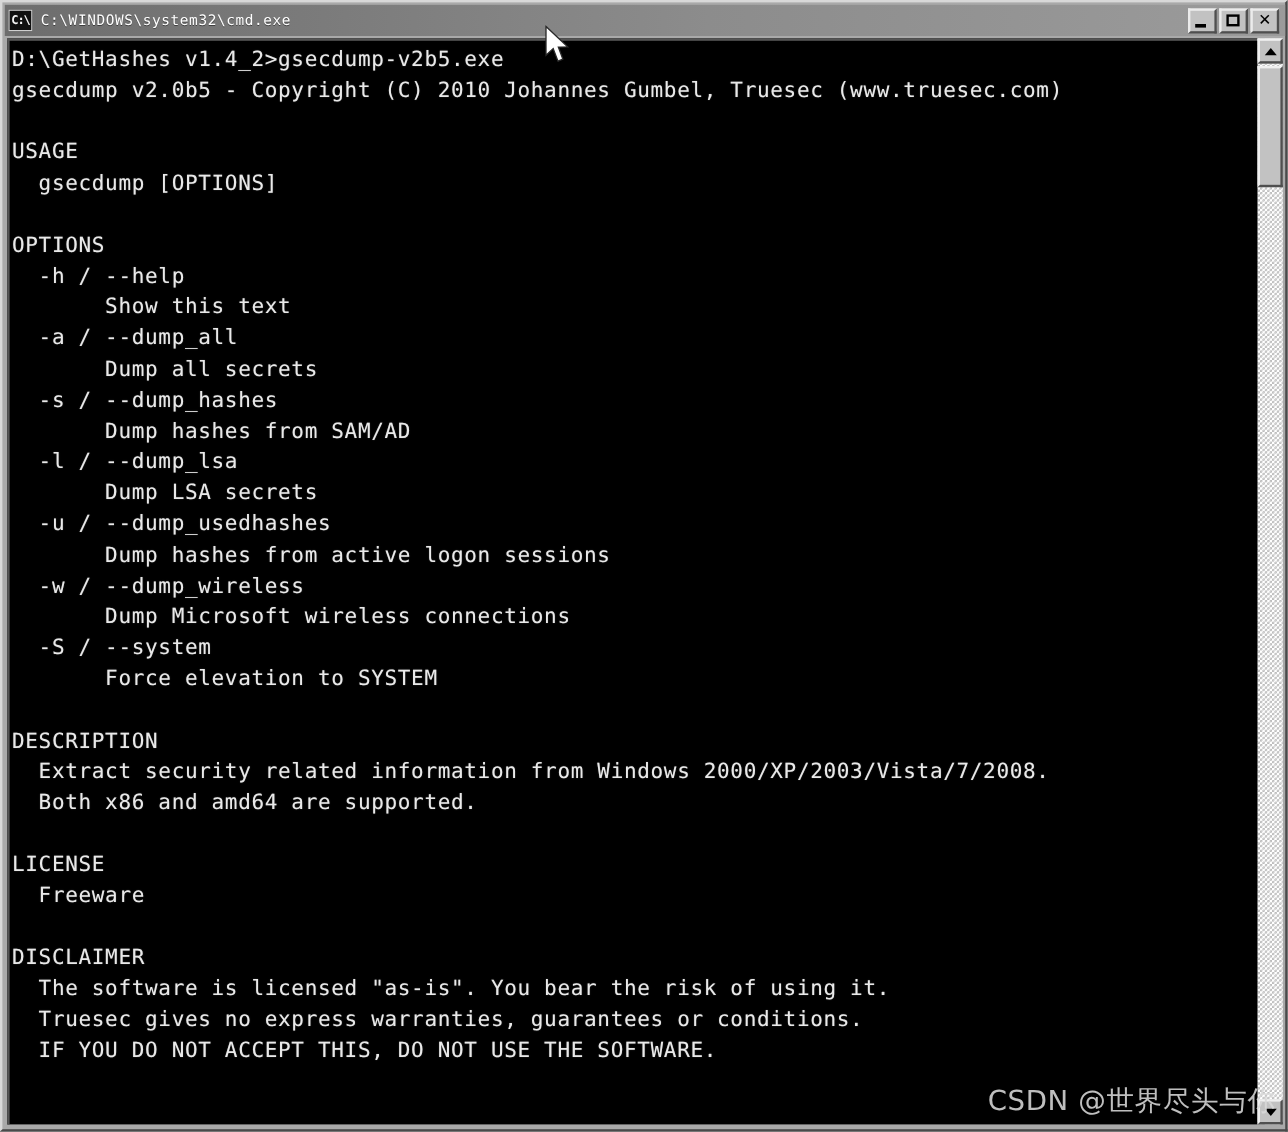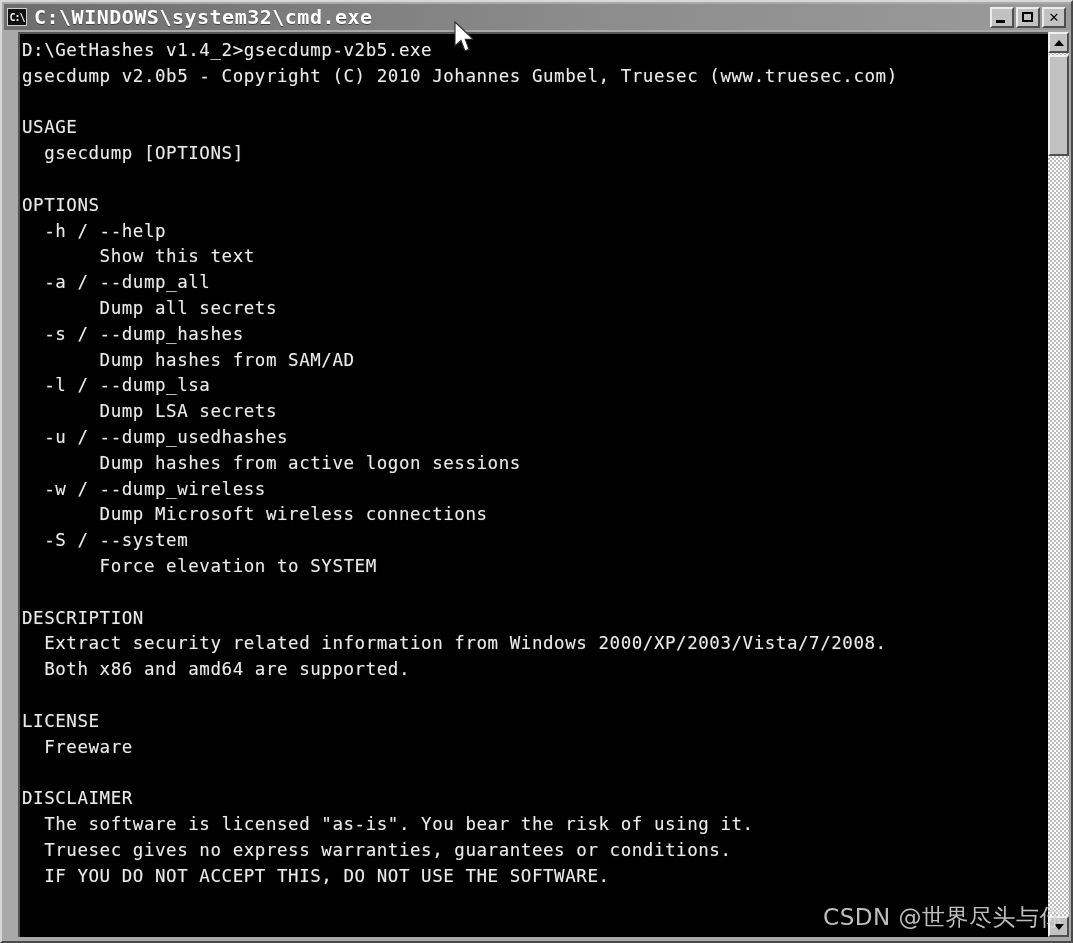--- a/index.html
+++ b/index.html
@@ -54,22 +54,22 @@
     letter-spacing: -1px;
     flex: 0 0 auto;
     margin-right: 7px;
     box-sizing: border-box;
     overflow: hidden;
   }
   .title-text {
     flex: 1 1 auto;
     color: #ffffff;
     font-family: "DejaVu Sans Mono", monospace;
-    font-size: 20px;
-    font-weight: bold;
+    font-size: 12px;
+    font-weight: normal;
     letter-spacing: 0.5px;
     white-space: nowrap;
     overflow: hidden;
     text-shadow: 0 1px 0 rgba(0,0,0,0.45);
   }
   .title-buttons {
     flex: 0 0 auto;
     display: flex;
     gap: 2px;
     padding-right: 2px;
@@ -107,21 +107,21 @@
     position: absolute;
     left: 4px; top: 3px;
     width: 11px; height: 10px;
     border: 2px solid #000;
     box-sizing: border-box;
   }
 
   
   .client {
     position: absolute;
-    left: 16px;
+    left: 4px;
     top: 30px;
     width: 1048px;
     height: 905px;
     background: #000000;
     box-sizing: border-box;
     border-top: 2px solid #555;
     border-left: 2px solid #555;
     overflow: hidden;
   }
   .console-text {

